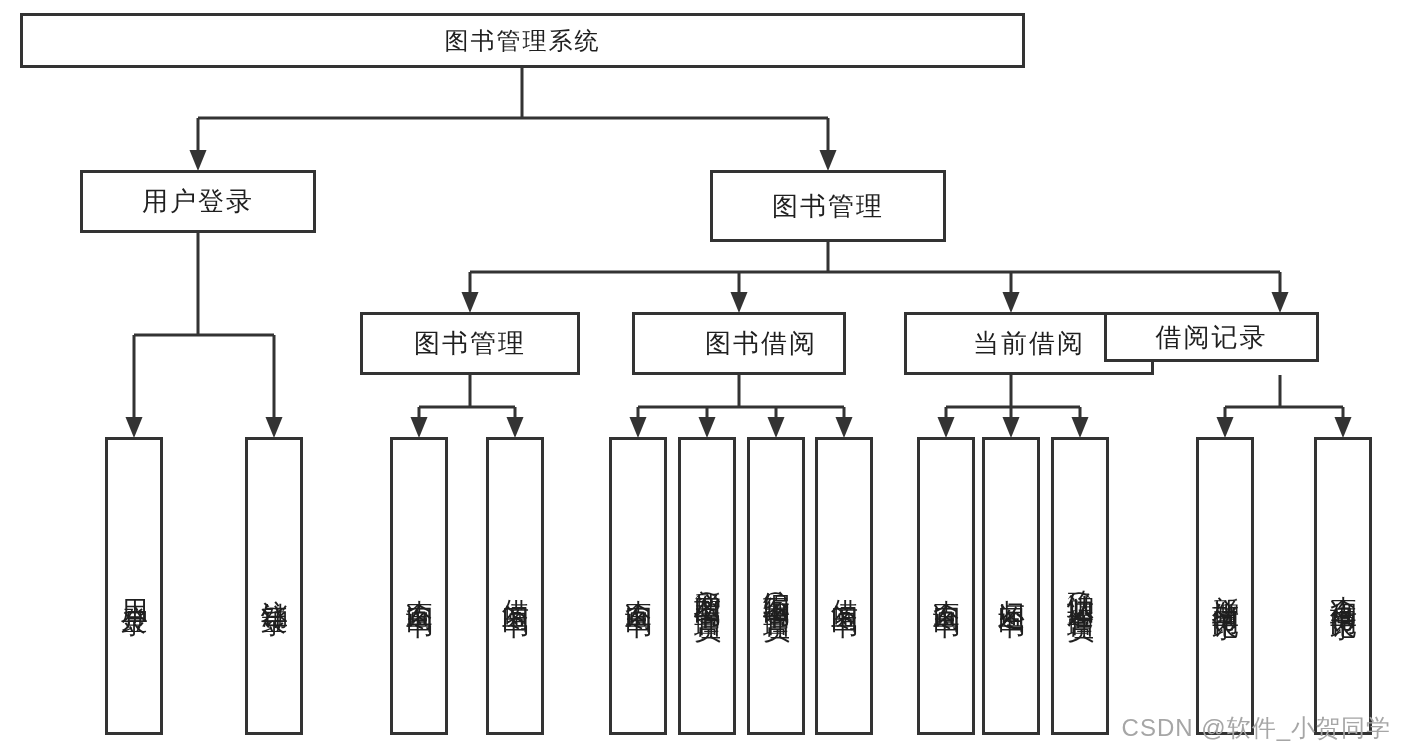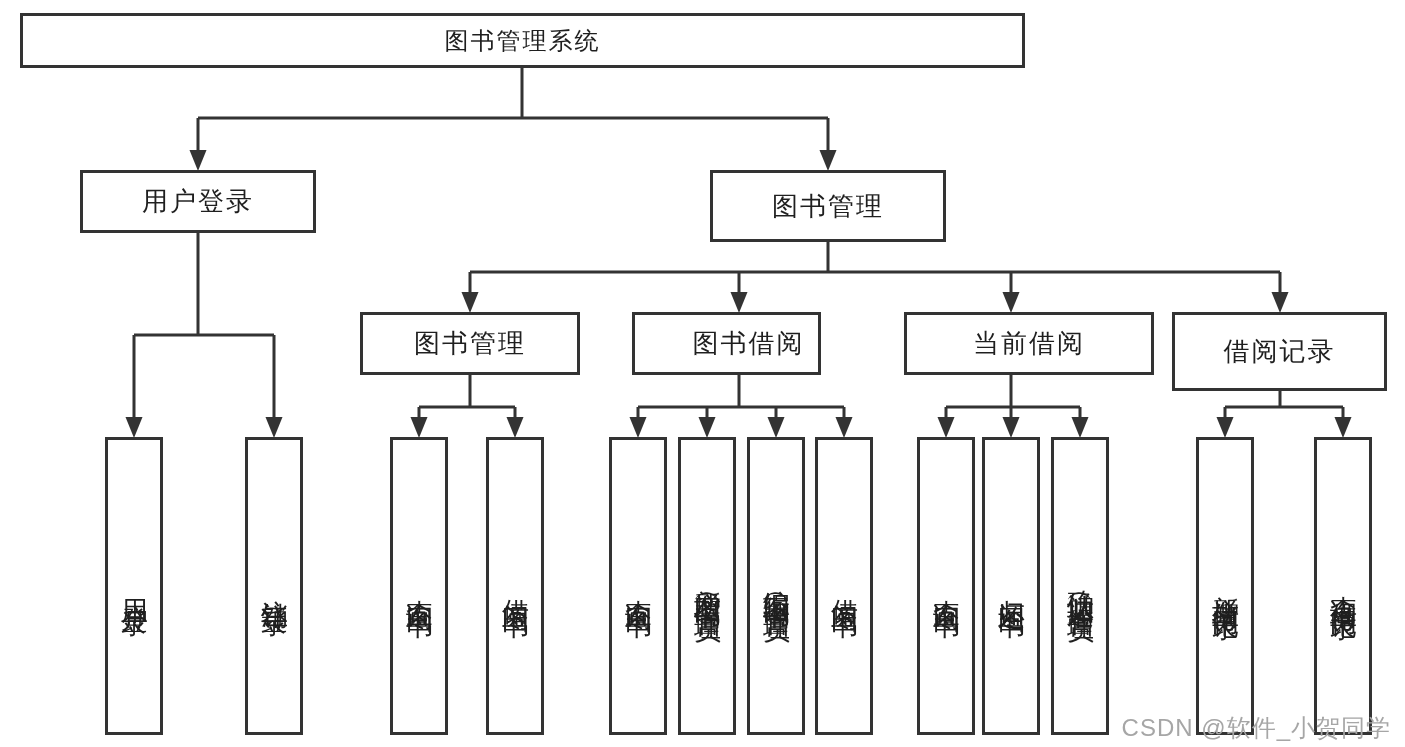--- a/index.html
+++ b/index.html
@@ -103,23 +103,23 @@
       <polygon points="1334.5,417 1351.5,417 1343,438"></polygon>
     </g>
   </svg>
 
   <div class="node root-node" style="left:20px; top:13px; width:1005px; height:55px;">图书管理系统</div>
 
   <div class="node h-node" style="left:80px; top:170px; width:236px; height:63px;">用户登录</div>
   <div class="node h-node" style="left:710px; top:170px; width:236px; height:72px;">图书管理</div>
 
   <div class="node h-node" style="left:360px; top:312px; width:220px; height:63px;">图书管理</div>
-  <div class="node h-node" style="left:632px; top:312px; width:189px; height:63px;padding-left:44px;">图书借阅</div>
+  <div class="node h-node" style="left:632px; top:312px; width:214px; height:63px;padding-left:44px;">图书借阅</div>
   <div class="node h-node" style="left:904px; top:312px; width:250px; height:63px;">当前借阅</div>
-  <div class="node h-node" style="left:1172px; top:312px; width:215px; height:79px;">借阅记录</div>
+  <div class="node h-node" style="left:1104px; top:312px; width:215px; height:50px;">借阅记录</div>
 
   <div class="node v-node" style="left:105px; top:437px; width:58px; height:298px;">用户登录</div>
   <div class="node v-node" style="left:245px; top:437px; width:58px; height:298px;">注销登录</div>
 
   <div class="node v-node" style="left:390px; top:437px; width:58px; height:298px;">查询图书</div>
   <div class="node v-node" style="left:486px; top:437px; width:58px; height:298px;">借阅图书</div>
 
   <div class="node v-node" style="left:609px; top:437px; width:58px; height:298px;">查询图书</div>
   <div class="node v-node" style="left:678px; top:437px; width:58px; height:298px;">新增图书（管理员）</div>
   <div class="node v-node" style="left:747px; top:437px; width:58px; height:298px;">编辑图书（管理员）</div>

